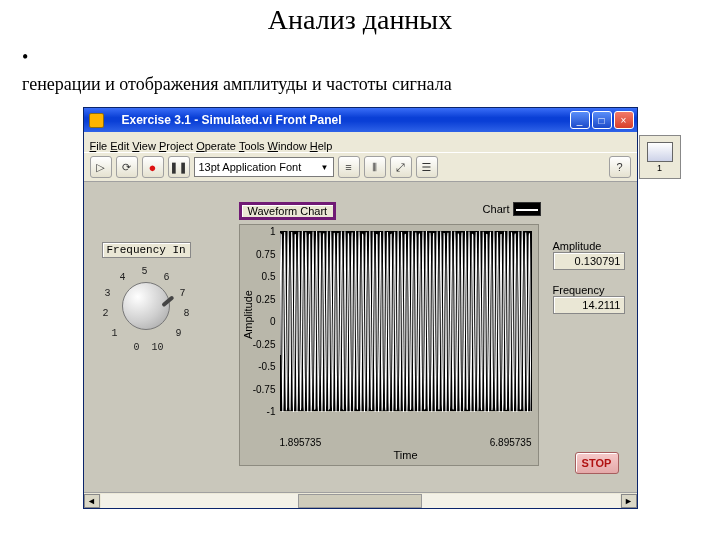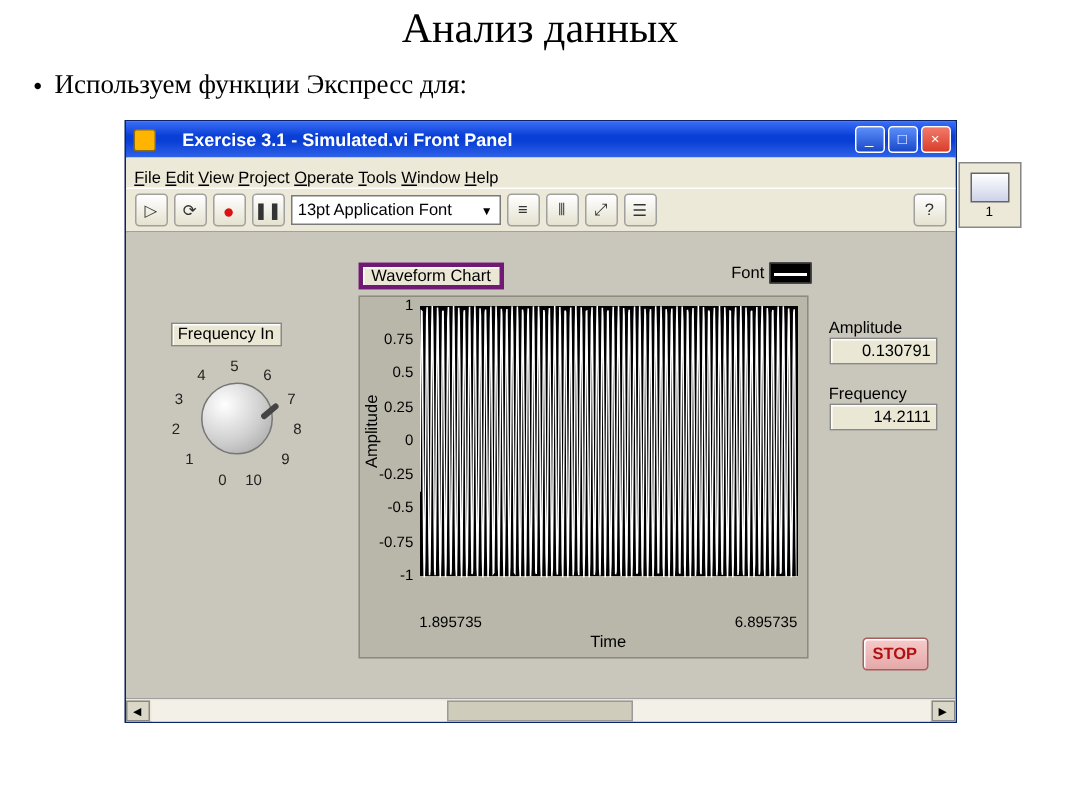--- a/index.html
+++ b/index.html
@@ -30,21 +30,21 @@
   .font-sel { width:140px; height:20px; border:1px solid #7a7a7a; background:#fff; display:flex; align-items:center; padding:0 4px; font-size:11px; }
   .font-sel .caret { margin-left:auto; font-size:8px; }
   .rside { margin-left:auto; display:flex; gap:4px; }
   .ctx-pane { position:absolute; right:-44px; top:-18px; width:42px; height:44px; background:#ece9d8; border:1px solid #888; display:flex; flex-direction:column; align-items:center; justify-content:center; gap:1px; }
   .ctx-ico { width:26px; height:20px; background:linear-gradient(#fff,#cdd2e8); border:1px solid #666; }
   .ctx-num { font-size:9px; }
 
   .canvas { background:#c9c7bb; height:310px; position:relative; }
 
   
-  .knob-box { position:absolute; left:20px; top:60px; width:120px; }
+  .knob-box { position:absolute; left:8px; top:60px; width:120px;font-family:Liberation Mono, monospace; }
   .knob-label { background:#eae7d5; border:1px solid #888; padding:1px 4px; font-size:11px; display:inline-block; margin-left:10px; box-shadow: 1px 1px 0 #fff inset; }
   .dial-wrap { position:relative; width:110px; height:100px; margin-top:2px; }
   .dial { position:absolute; left:30px; top:22px; width:48px; height:48px; border-radius:50%; background:radial-gradient(circle at 32% 30%, #fff, #cfcfcf 55%, #9e9e9e); border:1px solid #777; }
   .dial::after { content:''; position:absolute; left:36px; top:8px; width:4px; height:14px; background:#444; border-radius:2px; transform-origin:2px 16px; transform:rotate(50deg); }
   .tick { position:absolute; font-size:10px; color:#222; }
 
   
   .chart-box { position:absolute; left:155px; top:20px; width:300px; }
   .chart-title { background:#eae7d5; border:3px solid #701a75; padding:0 6px; font-size:11px; display:inline-block; box-shadow:1px 1px 0 #fff inset; }
   .legend { position:absolute; right:-2px; top:0; display:flex; align-items:center; gap:3px; font-size:11px; }
@@ -69,22 +69,22 @@
   .sb-track { flex:1; height:14px; background:#f3f1e7; margin:0 1px; position:relative; }
   .sb-thumb { position:absolute; left:38%; width:24%; top:0; bottom:0; background:#cfccbb; border:1px solid #999; }
 </style>
 </head>
 <body>
 
 <div class="slide-title">Анализ данных</div>
 <div class="slide-body">
   <div class="bullet">
     <span class="dot">•</span>
-    <span>Используем функции Экспресс для:</span>
   </div>
+  <div class="sub">генерации и отображения амплитуды и частоты сигнала</div>
 </div>
 
 <div class="app-wrap">
   <div class="win">
     <div class="titlebar">
       <div class="titlebar-left">
         <div class="tb-icon"></div>
         <span>Exercise 3.1 - Simulated.vi Front Panel</span>
       </div>
       <div class="tb-btns">
@@ -143,21 +143,21 @@
           <span class="tick" style="left:88px; top:28px">7</span>
           <span class="tick" style="left:92px; top:48px">8</span>
           <span class="tick" style="left:84px; top:68px">9</span>
           <span class="tick" style="left:60px; top:82px">10</span>
         </div>
       </div>
 
       <div class="chart-box">
         <span class="chart-title">Waveform Chart</span>
         <div class="legend">
-          <span>Font</span>
+          <span>Chart</span>
           <span class="leg-sw"></span>
         </div>
         <div class="plot-frame">
           <span class="ylab">Amplitude</span>
           <div class="plot">
             <svg class="wave" viewBox="0 0 250 180" preserveAspectRatio="none">
               <path id="sine-path" stroke="#fff" stroke-width="1" fill="none" d="M0.0 122.9 L0.3 73.5 L0.6 29.2 L0.9 3.3 L1.3 3.7 L1.6 30.3 L1.9 75.0 L2.2 124.3 L2.5 163.2 L2.8 179.8 L3.1 169.2 L3.4 134.6 L3.8 86.4 L4.1 39.4 L4.4 7.6 L4.7 0.9 L5.0 21.2 L5.3 62.4 L5.6 112.0 L5.9 154.8 L6.3 178.1 L6.6 174.5 L6.9 145.4 L7.2 99.4 L7.5 50.6 L7.8 13.7 L8.1 0.0 L8.4 13.6 L8.8 50.4 L9.1 99.2 L9.4 145.2 L9.7 174.5 L10.0 178.1 L10.3 155.0 L10.6 112.2 L10.9 62.6 L11.3 21.4 L11.6 1.0 L11.9 7.5 L12.2 39.1 L12.5 86.2 L12.8 134.4 L13.1 169.1 L13.4 179.8 L13.8 163.3 L14.1 124.5 L14.4 75.3 L14.7 30.5 L15.0 3.8 L15.3 3.2 L15.6 29.0 L15.9 73.3 L16.3 122.7 L16.6 162.1 L16.9 179.7 L17.2 170.1 L17.5 136.1 L17.8 88.2 L18.1 40.8 L18.4 8.4 L18.8 0.7 L19.1 20.1 L19.4 60.7 L19.7 110.2 L20.0 153.6 L20.3 177.7 L20.6 175.1 L20.9 146.8 L21.3 101.2 L21.6 52.2 L21.9 14.7 L22.2 0.0 L22.5 12.7 L22.8 48.8 L23.1 97.4 L23.4 143.8 L23.8 173.8 L24.1 178.5 L24.4 156.2 L24.7 113.9 L25.0 64.3 L25.3 22.5 L25.6 1.2 L25.9 6.8 L26.3 37.7 L26.6 84.4 L26.9 132.8 L27.2 168.3 L27.5 179.9 L27.8 164.3 L28.1 126.1 L28.4 77.0 L28.8 31.8 L29.1 4.3 L29.4 2.8 L29.7 27.7 L30.0 71.5 L30.3 121.0 L30.6 161.0 L30.9 179.5 L31.3 170.8 L31.6 137.6 L31.9 90.0 L32.2 42.3 L32.5 9.1 L32.8 0.5 L33.1 19.0 L33.4 59.1 L33.8 108.5 L34.1 152.3 L34.4 177.3 L34.7 175.7 L35.0 148.1 L35.3 102.9 L35.6 53.8 L35.9 15.7 L36.3 0.1 L36.6 11.8 L36.9 47.2 L37.2 95.6 L37.5 142.4 L37.8 173.2 L38.1 178.8 L38.4 157.4 L38.8 115.6 L39.1 66.0 L39.4 23.7 L39.7 1.5 L40.0 6.2 L40.3 36.3 L40.6 82.7 L40.9 131.3 L41.3 167.4 L41.6 180.0 L41.9 165.3 L42.2 127.8 L42.5 78.8 L42.8 33.2 L43.1 4.8 L43.4 2.3 L43.8 26.4 L44.1 69.8 L44.4 119.3 L44.7 159.9 L45.0 179.3 L45.3 171.6 L45.6 139.1 L45.9 91.7 L46.3 43.8 L46.6 9.9 L46.9 0.3 L47.2 17.9 L47.5 57.4 L47.8 106.8 L48.1 151.1 L48.4 176.8 L48.8 176.2 L49.1 149.5 L49.4 104.7 L49.7 55.4 L50.0 16.7 L50.3 0.2 L50.6 10.9 L50.9 45.7 L51.3 93.9 L51.6 140.9 L51.9 172.5 L52.2 179.0 L52.5 158.6 L52.8 117.3 L53.1 67.7 L53.4 24.9 L53.8 1.9 L54.1 5.6 L54.4 34.9 L54.7 80.9 L55.0 129.7 L55.3 166.4 L55.6 180.0 L55.9 166.2 L56.3 129.4 L56.6 80.5 L56.9 34.6 L57.2 5.4 L57.5 2.0 L57.8 25.2 L58.1 68.1 L58.4 117.7 L58.8 158.8 L59.1 179.1 L59.4 172.3 L59.7 140.6 L60.0 93.5 L60.3 45.4 L60.6 10.7 L60.9 0.2 L61.3 16.9 L61.6 55.8 L61.9 105.0 L62.2 149.7 L62.5 176.3 L62.8 176.7 L63.1 150.8 L63.4 106.4 L63.8 57.1 L64.1 17.7 L64.4 0.3 L64.7 10.1 L65.0 44.1 L65.3 92.1 L65.6 139.4 L65.9 171.8 L66.3 179.3 L66.6 159.7 L66.9 119.0 L67.2 69.5 L67.5 26.2 L67.8 2.3 L68.1 5.0 L68.4 33.5 L68.8 79.1 L69.1 128.1 L69.4 165.5 L69.7 180.0 L70.0 167.2 L70.3 130.9 L70.6 82.3 L70.9 36.0 L71.3 6.1 L71.6 1.6 L71.9 24.0 L72.2 66.4 L72.5 116.0 L72.8 157.7 L73.1 178.8 L73.4 173.0 L73.8 142.0 L74.1 95.3 L74.4 46.9 L74.7 11.6 L75.0 0.1 L75.3 15.9 L75.6 54.1 L75.9 103.3 L76.3 148.4 L76.6 175.8 L76.9 177.2 L77.2 152.1 L77.5 108.1 L77.8 58.7 L78.1 18.8 L78.4 0.4 L78.8 9.3 L79.1 42.6 L79.4 90.3 L79.7 137.9 L80.0 171.0 L80.3 179.5 L80.6 160.8 L80.9 120.6 L81.3 71.2 L81.6 27.4 L81.9 2.7 L82.2 4.4 L82.5 32.1 L82.8 77.4 L83.1 126.5 L83.4 164.5 L83.8 179.9 L84.1 168.1 L84.4 132.5 L84.7 84.0 L85.0 37.4 L85.3 6.7 L85.6 1.3 L85.9 22.8 L86.3 64.7 L86.6 114.3 L86.9 156.5 L87.2 178.5 L87.5 173.7 L87.8 143.5 L88.1 97.0 L88.4 48.5 L88.8 12.5 L89.1 0.0 L89.4 14.9 L89.7 52.5 L90.0 101.5 L90.3 147.1 L90.6 175.3 L90.9 177.6 L91.3 153.3 L91.6 109.9 L91.9 60.4 L92.2 19.9 L92.5 0.6 L92.8 8.5 L93.1 41.1 L93.4 88.6 L93.8 136.4 L94.1 170.2 L94.4 179.7 L94.7 161.9 L95.0 122.3 L95.3 72.9 L95.6 28.7 L95.9 3.1 L96.3 3.9 L96.6 30.8 L96.9 75.6 L97.2 124.9 L97.5 163.5 L97.8 179.9 L98.1 168.9 L98.4 134.1 L98.8 85.8 L99.1 38.8 L99.4 7.4 L99.7 1.0 L100.0 21.6 L100.3 63.0 L100.6 112.6 L100.9 155.3 L101.3 178.2 L101.6 174.3 L101.9 144.9 L102.2 98.8 L102.5 50.0 L102.8 13.4 L103.1 0.0 L103.4 13.9 L103.8 50.9 L104.1 99.8 L104.4 145.7 L104.7 174.7 L105.0 178.0 L105.3 154.6 L105.6 111.6 L105.9 62.1 L106.3 21.0 L106.6 0.9 L106.9 7.8 L107.2 39.7 L107.5 86.8 L107.8 134.9 L108.1 169.4 L108.4 179.8 L108.8 162.9 L109.1 123.9 L109.4 74.7 L109.7 30.0 L110.0 3.6 L110.3 3.4 L110.6 29.4 L110.9 73.9 L111.3 123.2 L111.6 162.5 L111.9 179.7 L112.2 169.8 L112.5 135.6 L112.8 87.6 L113.1 40.3 L113.4 8.1 L113.8 0.8 L114.1 20.5 L114.4 61.3 L114.7 110.8 L115.0 154.0 L115.3 177.8 L115.6 174.9 L115.9 146.3 L116.3 100.6 L116.6 51.6 L116.9 14.3 L117.2 0.0 L117.5 13.0 L117.8 49.3 L118.1 98.0 L118.4 144.3 L118.8 174.1 L119.1 178.3 L119.4 155.8 L119.7 113.3 L120.0 63.7 L120.3 22.1 L120.6 1.1 L120.9 7.1 L121.3 38.2 L121.6 85.0 L121.9 133.4 L122.2 168.6 L122.5 179.9 L122.8 164.0 L123.1 125.6 L123.4 76.4 L123.8 31.4 L124.1 4.1 L124.4 2.9 L124.7 28.1 L125.0 72.2 L125.3 121.6 L125.6 161.4 L125.9 179.6 L126.3 170.6 L126.6 137.1 L126.9 89.4 L127.2 41.8 L127.5 8.9 L127.8 0.5 L128.1 19.4 L128.4 59.6 L128.8 109.1 L129.1 152.8 L129.4 177.4 L129.7 175.5 L130.0 147.7 L130.3 102.3 L130.6 53.2 L130.9 15.3 L131.3 0.1 L131.6 12.1 L131.9 47.8 L132.2 96.3 L132.5 142.9 L132.8 173.4 L133.1 178.7 L133.4 157.0 L133.8 115.0 L134.1 65.4 L134.4 23.3 L134.7 1.4 L135.0 6.4 L135.3 36.8 L135.6 83.3 L135.9 131.8 L136.3 167.7 L136.6 180.0 L136.9 165.0 L137.2 127.2 L137.5 78.2 L137.8 32.7 L138.1 4.6 L138.4 2.5 L138.8 26.9 L139.1 70.4 L139.4 119.9 L139.7 160.3 L140.0 179.4 L140.3 171.3 L140.6 138.6 L140.9 91.1 L141.3 43.3 L141.6 9.6 L141.9 0.4 L142.2 18.3 L142.5 58.0 L142.8 107.4 L143.1 151.5 L143.4 177.0 L143.8 176.0 L144.1 149.0 L144.4 104.1 L144.7 54.9 L145.0 16.3 L145.3 0.1 L145.6 11.2 L145.9 46.2 L146.3 94.5 L146.6 141.4 L146.9 172.7 L147.2 178.9 L147.5 158.2 L147.8 116.7 L148.1 67.1 L148.4 24.5 L148.8 1.8 L149.1 5.8 L149.4 35.3 L149.7 81.5 L150.0 130.2 L150.3 166.8 L150.6 180.0 L150.9 165.9 L151.3 128.8 L151.6 79.9 L151.9 34.1 L152.2 5.2 L152.5 2.1 L152.8 25.6 L153.1 68.7 L153.4 118.2 L153.8 159.2 L154.1 179.2 L154.4 172.1 L154.7 140.1 L155.0 92.9 L155.3 44.8 L155.6 10.5 L155.9 0.2 L156.3 17.2 L156.6 56.3 L156.9 105.6 L157.2 150.2 L157.5 176.5 L157.8 176.5 L158.1 150.3 L158.4 105.8 L158.8 56.5 L159.1 17.3 L159.4 0.2 L159.7 10.4 L160.0 44.7 L160.3 92.7 L160.6 139.9 L160.9 172.0 L161.3 179.2 L161.6 159.3 L161.9 118.4 L162.2 68.9 L162.5 25.7 L162.8 2.1 L163.1 5.2 L163.4 34.0 L163.8 79.7 L164.1 128.7 L164.4 165.8 L164.7 180.0 L165.0 166.9 L165.3 130.4 L165.6 81.7 L165.9 35.5 L166.3 5.8 L166.6 1.7 L166.9 24.4 L167.2 67.0 L167.5 116.6 L167.8 158.1 L168.1 178.9 L168.4 172.8 L168.8 141.5 L169.1 94.7 L169.4 46.4 L169.7 11.3 L170.0 0.1 L170.3 16.2 L170.6 54.7 L170.9 103.9 L171.3 148.9 L171.6 176.0 L171.9 177.0 L172.2 151.6 L172.5 107.5 L172.8 58.1 L173.1 18.4 L173.4 0.4 L173.8 9.6 L174.1 43.2 L174.4 91.0 L174.7 138.5 L175.0 171.3 L175.3 179.4 L175.6 160.4 L175.9 120.1 L176.3 70.6 L176.6 27.0 L176.9 2.5 L177.2 4.6 L177.5 32.6 L177.8 78.0 L178.1 127.0 L178.4 164.9 L178.8 180.0 L179.1 167.8 L179.4 132.0 L179.7 83.4 L180.0 36.9 L180.3 6.5 L180.6 1.4 L180.9 23.2 L181.3 65.3 L181.6 114.9 L181.9 156.9 L182.2 178.6 L182.5 173.5 L182.8 143.0 L183.1 96.4 L183.4 47.9 L183.8 12.2 L184.1 0.0 L184.4 15.2 L184.7 53.1 L185.0 102.1 L185.3 147.5 L185.6 175.5 L185.9 177.4 L186.3 152.9 L186.6 109.3 L186.9 59.8 L187.2 19.5 L187.5 0.6 L187.8 8.8 L188.1 41.7 L188.4 89.2 L188.8 137.0 L189.1 170.5 L189.4 179.6 L189.7 161.5 L190.0 121.7 L190.3 72.3 L190.6 28.3 L190.9 3.0 L191.3 4.1 L191.6 31.2 L191.9 76.2 L192.2 125.4 L192.5 163.9 L192.8 179.9 L193.1 168.6 L193.4 133.5 L193.8 85.2 L194.1 38.3 L194.4 7.2 L194.7 1.1 L195.0 22.0 L195.3 63.6 L195.6 113.2 L195.9 155.7 L196.3 178.3 L196.6 174.1 L196.9 144.4 L197.2 98.2 L197.5 49.5 L197.8 13.1 L198.1 0.0 L198.4 14.2 L198.8 51.5 L199.1 100.4 L199.4 146.2 L199.7 174.9 L200.0 177.8 L200.3 154.2 L200.6 111.0 L200.9 61.5 L201.3 20.6 L201.6 0.8 L201.9 8.0 L202.2 40.2 L202.5 87.4 L202.8 135.5 L203.1 169.7 L203.4 179.7 L203.8 162.6 L204.1 123.4 L204.4 74.1 L204.7 29.6 L205.0 3.4 L205.3 3.5 L205.6 29.9 L205.9 74.5 L206.3 123.8 L206.6 162.8 L206.9 179.8 L207.2 169.5 L207.5 135.1 L207.8 87.0 L208.1 39.8 L208.4 7.9 L208.8 0.8 L209.1 20.9 L209.4 61.9 L209.7 111.4 L210.0 154.5 L210.3 177.9 L210.6 174.7 L210.9 145.8 L211.3 99.9 L211.6 51.1 L211.9 14.0 L212.2 0.0 L212.5 13.3 L212.8 49.9 L213.1 98.6 L213.4 144.8 L213.8 174.3 L214.1 178.2 L214.4 155.4 L214.7 112.7 L215.0 63.2 L215.3 21.7 L215.6 1.0 L215.9 7.3 L216.3 38.7 L216.6 85.7 L216.9 133.9 L217.2 168.9 L217.5 179.9 L217.8 163.6 L218.1 125.0 L218.4 75.8 L218.8 30.9 L219.1 3.9 L219.4 3.1 L219.7 28.6 L220.0 72.8 L220.3 122.2 L220.6 161.8 L220.9 179.6 L221.3 170.3 L221.6 136.6 L221.9 88.7 L222.2 41.3 L222.5 8.6 L222.8 0.6 L223.1 19.8 L223.4 60.2 L223.8 109.7 L224.1 153.2 L224.4 177.6 L224.7 175.3 L225.0 147.2 L225.3 101.7 L225.6 52.7 L225.9 15.0 L226.3 0.0 L226.6 12.4 L226.9 48.3 L227.2 96.9 L227.5 143.4 L227.8 173.6 L228.1 178.5 L228.4 156.6 L228.8 114.4 L229.1 64.8 L229.4 22.9 L229.7 1.3 L230.0 6.6 L230.3 37.3 L230.6 83.9 L230.9 132.4 L231.3 168.0 L231.6 179.9 L231.9 164.6 L232.2 126.6 L232.5 77.5 L232.8 32.2 L233.1 4.5 L233.4 2.6 L233.8 27.3 L234.1 71.0 L234.4 120.5 L234.7 160.7 L235.0 179.5 L235.3 171.1 L235.6 138.1 L235.9 90.5 L236.3 42.8 L236.6 9.4 L236.9 0.4 L237.2 18.7 L237.5 58.6 L237.8 108.0 L238.1 152.0 L238.4 177.1 L238.8 175.9 L239.1 148.5 L239.4 103.5 L239.7 54.3 L240.0 16.0 L240.3 0.1 L240.6 11.5 L240.9 46.8 L241.3 95.1 L241.6 141.9 L241.9 173.0 L242.2 178.8 L242.5 157.8 L242.8 116.1 L243.1 66.5 L243.4 24.1 L243.8 1.6 L244.1 6.0 L244.4 35.8 L244.7 82.1 L245.0 130.8 L245.3 167.1 L245.6 180.0 L245.9 165.6 L246.3 128.2 L246.6 79.3 L246.9 33.6 L247.2 5.0 L247.5 2.2 L247.8 26.1 L248.1 69.3 L248.4 118.8 L248.8 159.6 L249.1 179.3 L249.4 171.8 L249.7 139.6 L250.0 92.3 "></path>
             </svg>
             <span class="ytick" style="top:0%">1</span>
             <span class="ytick" style="top:12.5%">0.75</span>

